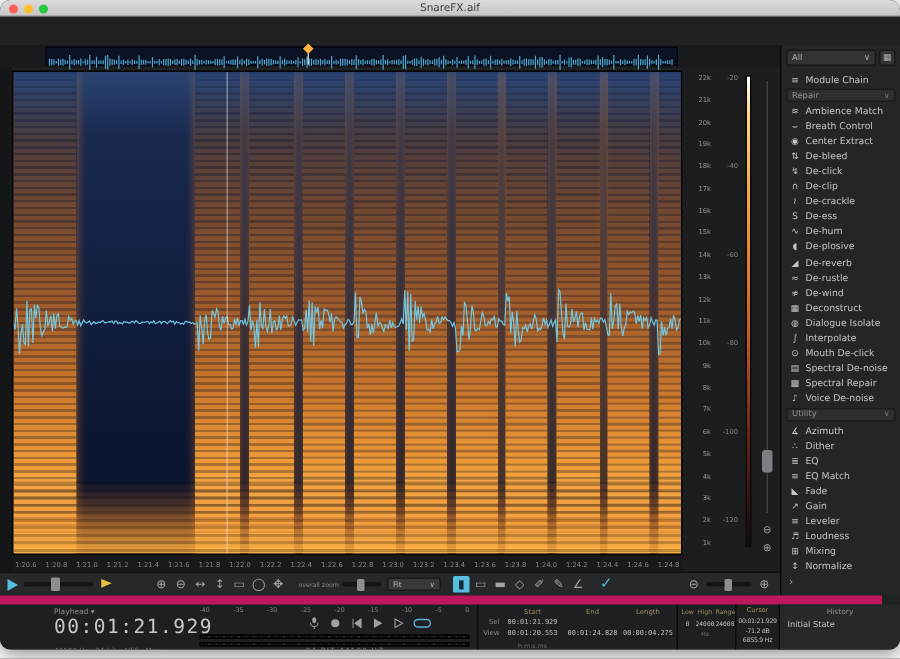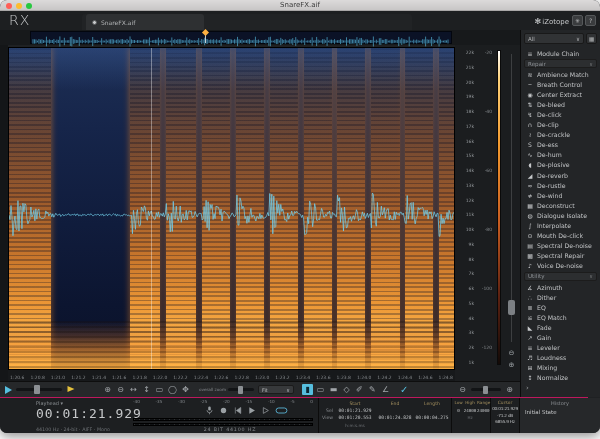--- a/index.html
+++ b/index.html
@@ -109,21 +109,21 @@
   .oz-track { width:26px; height:3px; background:#121416; border-radius:2px; position:relative; margin-right:4px; }
   .oz-thumb { position:absolute; left:10px; top:-2.5px; width:5px; height:8px; background:#8b8f93; border-radius:1px; }
   .oz-select { width:36px; height:9px; background:#37393b; border:1px solid #1b1b1b; border-radius:2px;
                display:flex; align-items:center; justify-content:space-between; padding:0 3px; font-size:5px; color:#b4b6b8; margin-right:8px; }
   .check { font-size:10px; color:#56bede; margin-left:9px; }
   .spacer { flex:1; }
   .rz-track { width:30px; height:3px; background:#121416; border-radius:2px; position:relative; margin:0 3px; }
   .rz-thumb { position:absolute; left:12px; top:-2.5px; width:5px; height:8px; background:#8b8f93; border-radius:1px; }
 
   
-  .bottombar { position:absolute; left:0; top:397px; width:588px; height:36px; background:#1d1f21; border-top:1px solid #be185d; }
+  .bottombar { position:absolute; left:0; top:397px; width:588px; height:36px; background:#1d1f21; border-top:6px solid #be185d; }
   .bb-label { position:absolute; left:36px; top:2px; font-size:5px; color:#8c9094; }
   .bb-time  { position:absolute; left:36px; top:8px; font-family:"DejaVu Sans Mono",monospace; font-size:13px;
               letter-spacing:1px; color:#c6c8ca; }
   .bb-transport { position:absolute; left:205px; top:8px; display:flex; align-items:center; gap:5px; }
   .ticon { width:9px; height:9px; display:block; }
   #meter-scale { position:absolute; left:133px; top:1px; width:180px; display:flex; justify-content:space-between; }
   .mslab { font-size:4.2px; color:#84888c; }
   .bb-meter { position:absolute; left:133px; width:180px; height:3px; background:#101214;
               background-image:repeating-linear-gradient(90deg,#2e3032 0 1px,#101214 1px 5px); border:0.5px solid #000; }
   .bb-meter.m1 { top:20px; } .bb-meter.m2 { top:24.5px; }
@@ -160,34 +160,20 @@
 
 <div id="window">
 
   <div class="titlebar">
     <span class="tl c"></span>
     <span class="tl m"></span>
     <span class="tl z"></span>
     <div class="wtitle">SnareFX.aif</div>
   </div>
 
-  <div class="appbar">
-    <div class="rxlogo">RX</div>
-    <div class="tabstrip"></div>
-    <div class="tab">
-      <span class="tabdot"></span>
-      <span class="tablabel">SnareFX.aif</span>
-    </div>
-    <div class="brand">
-      <span class="brandstar">✻</span>
-      <span>iZotope</span>
-    </div>
-    <div class="hbtn gear"><span>✳</span></div>
-    <div class="hbtn help">?</div>
-  </div>
 
   <div class="overviewrow">
     <div class="overview">
       <svg id="ovsvg" width="100%" height="100%" viewBox="0 0 422 13" preserveAspectRatio="none">
           <path d="M2.0 3.8V9.2M3.5 3.9V9.1M5.0 4.1V8.9M6.5 5.5V7.5M8.0 3.6V9.4M9.5 4.3V8.7M11.0 3.8V9.2M12.5 4.7V8.3M14.0 5.3V7.7M15.5 0.8V12.2M17.0 5.0V8.0M18.5 4.0V9.0M20.0 4.7V8.3M21.5 4.7V8.3M23.0 3.5V9.5M24.5 5.7V7.3M26.0 4.2V8.8M27.5 4.6V8.4M29.0 0.5V12.5M30.5 5.1V7.9M32.0 4.9V8.1M33.5 2.1V10.9M35.0 5.2V7.8M36.5 5.1V7.9M38.0 4.9V8.1M39.5 1.3V11.7M41.0 0.8V12.2M42.5 3.6V9.4M44.0 4.1V8.9M45.5 4.6V8.4M47.0 4.9V8.1M48.5 1.3V11.7M50.0 5.1V7.9M51.5 4.3V8.7M53.0 5.6V7.4M54.5 4.4V8.6M56.0 5.6V7.4M57.5 4.1V8.9M59.0 5.2V7.8M60.5 5.4V7.6M62.0 1.2V11.8M63.5 4.4V8.6M65.0 4.7V8.3M66.5 4.6V8.4M68.0 5.7V7.3M69.5 5.5V7.5M71.0 2.6V10.4M72.5 5.3V7.7M74.0 5.5V7.5M75.5 3.9V9.1M77.0 5.5V7.5M78.5 4.1V8.9M80.0 3.9V9.1M81.5 3.6V9.4M83.0 4.0V9.0M84.5 5.2V7.8M86.0 4.4V8.6M87.5 3.9V9.1M89.0 5.2V7.8M90.5 3.8V9.2M92.0 3.7V9.3M93.5 4.5V8.5M95.0 5.1V7.9M96.5 3.5V9.5M98.0 5.1V7.9M99.5 0.5V12.5M101.0 3.9V9.1M102.5 4.7V8.3M104.0 4.7V8.3M105.5 5.5V7.5M107.0 4.8V8.2M108.5 4.9V8.1M110.0 5.4V7.6M111.5 5.5V7.5M113.0 4.1V8.9M114.5 3.9V9.1M116.0 4.2V8.8M117.5 4.3V8.7M119.0 1.7V11.3M120.5 5.7V7.3M122.0 5.1V7.9M123.5 4.7V8.3M125.0 4.3V8.7M126.5 4.4V8.6M128.0 2.0V11.0M129.5 5.0V8.0M131.0 3.8V9.2M132.5 5.1V7.9M134.0 3.6V9.4M135.5 4.3V8.7M137.0 5.4V7.6M138.5 5.6V7.4M140.0 5.5V7.5M141.5 1.7V11.3M143.0 4.9V8.1M144.5 3.7V9.3M146.0 4.7V8.3M147.5 3.8V9.2M149.0 3.8V9.2M150.5 3.9V9.1M152.0 4.8V8.2M153.5 5.1V7.9M155.0 5.1V7.9M156.5 1.7V11.3M158.0 4.9V8.1M159.5 3.8V9.2M161.0 4.9V8.1M162.5 5.3V7.7M164.0 4.9V8.1M165.5 5.5V7.5M167.0 4.8V8.2M168.5 2.5V10.5M170.0 5.6V7.4M171.5 3.6V9.4M173.0 4.2V8.8M174.5 2.0V11.0M176.0 3.6V9.4M177.5 3.8V9.2M179.0 4.7V8.3M180.5 4.1V8.9M182.0 4.5V8.5M183.5 3.8V9.2M185.0 5.0V8.0M186.5 3.9V9.1M188.0 5.2V7.8M189.5 4.8V8.2M191.0 1.5V11.5M192.5 5.4V7.6M194.0 4.6V8.4M195.5 5.3V7.7M197.0 3.6V9.4M198.5 3.7V9.3M200.0 3.7V9.3M201.5 4.2V8.8M203.0 5.0V8.0M204.5 3.9V9.1M206.0 4.3V8.7M207.5 1.0V12.0M209.0 3.9V9.1M210.5 4.9V8.1M212.0 3.9V9.1M213.5 5.3V7.7M215.0 4.9V8.1M216.5 4.9V8.1M218.0 4.0V9.0M219.5 3.7V9.3M221.0 4.8V8.2M222.5 5.1V7.9M224.0 4.4V8.6M225.5 0.8V12.2M227.0 4.7V8.3M228.5 4.2V8.8M230.0 5.6V7.4M231.5 4.8V8.2M233.0 4.9V8.1M234.5 4.7V8.3M236.0 4.2V8.8M237.5 4.9V8.1M239.0 1.4V11.6M240.5 0.9V12.1M242.0 5.4V7.6M243.5 5.6V7.4M245.0 4.5V8.5M246.5 3.5V9.5M248.0 3.6V9.4M249.5 5.2V7.8M251.0 2.2V10.8M252.5 3.7V9.3M254.0 4.7V8.3M255.5 3.9V9.1M257.0 5.2V7.8M258.5 5.2V7.8M260.0 3.8V9.2M261.5 4.0V9.0M263.0 2.5V10.5M264.5 4.8V8.2M266.0 1.3V11.7M267.5 4.1V8.9M269.0 5.2V7.8M270.5 5.5V7.5M272.0 4.3V8.7M273.5 5.3V7.7M275.0 2.4V10.6M276.5 5.6V7.4M278.0 5.2V7.8M279.5 5.3V7.7M281.0 4.6V8.4M282.5 1.6V11.4M284.0 5.3V7.7M285.5 4.9V8.1M287.0 1.1V11.9M288.5 4.3V8.7M290.0 5.4V7.6M291.5 5.2V7.8M293.0 3.8V9.2M294.5 3.8V9.2M296.0 5.0V8.0M297.5 1.3V11.7M299.0 5.5V7.5M300.5 4.4V8.6M302.0 4.2V8.8M303.5 4.9V8.1M305.0 3.7V9.3M306.5 5.3V7.7M308.0 5.0V8.0M309.5 4.7V8.3M311.0 3.5V9.5M312.5 4.5V8.5M314.0 5.2V7.8M315.5 5.2V7.8M317.0 1.5V11.5M318.5 5.1V7.9M320.0 3.8V9.2M321.5 3.6V9.4M323.0 4.1V8.9M324.5 3.9V9.1M326.0 4.4V8.6M327.5 1.3V11.7M329.0 4.4V8.6M330.5 2.5V10.5M332.0 2.3V10.7M333.5 4.3V8.7M335.0 5.4V7.6M336.5 3.9V9.1M338.0 4.1V8.9M339.5 5.4V7.6M341.0 4.8V8.2M342.5 4.8V8.2M344.0 0.6V12.4M345.5 5.6V7.4M347.0 4.3V8.7M348.5 5.7V7.3M350.0 2.7V10.3M351.5 2.5V10.5M353.0 4.5V8.5M354.5 4.6V8.4M356.0 3.6V9.4M357.5 3.7V9.3M359.0 5.5V7.5M360.5 5.2V7.8M362.0 4.2V8.8M363.5 4.3V8.7M365.0 4.9V8.1M366.5 5.2V7.8M368.0 4.6V8.4M369.5 1.1V11.9M371.0 4.2V8.8M372.5 2.5V10.5M374.0 3.9V9.1M375.5 4.0V9.0M377.0 4.6V8.4M378.5 5.4V7.6M380.0 0.8V12.2M381.5 5.5V7.5M383.0 5.6V7.4M384.5 4.2V8.8M386.0 5.2V7.8M387.5 4.2V8.8M389.0 5.1V7.9M390.5 5.5V7.5M392.0 5.5V7.5M393.5 3.8V9.2M395.0 4.0V9.0M396.5 0.7V12.3M398.0 3.9V9.1M399.5 4.4V8.6M401.0 4.1V8.9M402.5 1.2V11.8M404.0 3.8V9.2M405.5 4.9V8.1M407.0 5.5V7.5M408.5 4.1V8.9M410.0 0.6V12.4M411.5 4.1V8.9M413.0 5.6V7.4M414.5 5.5V7.5M416.0 4.9V8.1M417.5 5.2V7.8M419.0 4.1V8.9" stroke="#4faacc" stroke-width="0.8"></path>
         </svg>
       <div class="ovplay" id="ov-playline" style="left: 41.5%;"></div>
       <div class="ovdiamond" id="ov-diamond" style="left: calc(41.5% - 2.5px);"></div>
     </div>
   </div>

